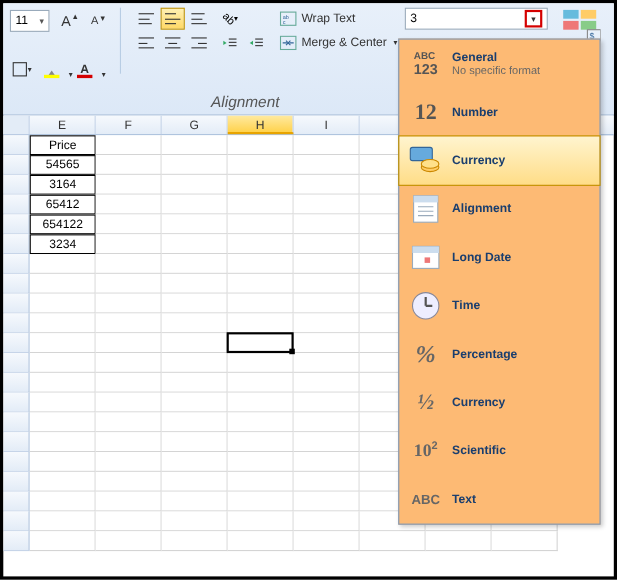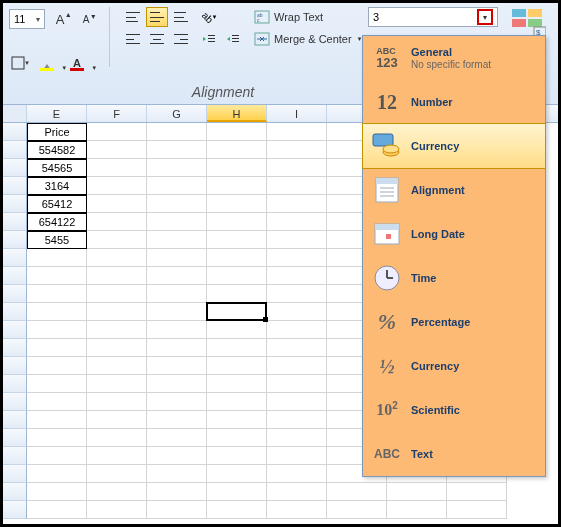--- a/index.html
+++ b/index.html
@@ -296,31 +296,20 @@
         <div class="cell"></div>
         <div class="cell"></div>
         <div class="cell"></div>
         <div class="cell"></div>
         <div class="cell"></div>
         <div class="cell"></div>
         <div class="cell"></div>
       </div>
       <div class="row">
         <div class="rowhdr"></div>
-        <div class="cell bordered">554582</div>
-        <div class="cell"></div>
-        <div class="cell"></div>
-        <div class="cell"></div>
-        <div class="cell"></div>
-        <div class="cell"></div>
-        <div class="cell"></div>
-        <div class="cell"></div>
-      </div>
-      <div class="row">
-        <div class="rowhdr"></div>
         <div class="cell bordered">54565</div>
         <div class="cell"></div>
         <div class="cell"></div>
         <div class="cell"></div>
         <div class="cell"></div>
         <div class="cell"></div>
         <div class="cell"></div>
         <div class="cell"></div>
       </div>
       <div class="row">
@@ -351,21 +340,21 @@
         <div class="cell"></div>
         <div class="cell"></div>
         <div class="cell"></div>
         <div class="cell"></div>
         <div class="cell"></div>
         <div class="cell"></div>
         <div class="cell"></div>
       </div>
       <div class="row">
         <div class="rowhdr"></div>
-        <div class="cell bordered">5455</div>
+        <div class="cell bordered">3234</div>
         <div class="cell"></div>
         <div class="cell"></div>
         <div class="cell"></div>
         <div class="cell"></div>
         <div class="cell"></div>
         <div class="cell"></div>
         <div class="cell"></div>
       </div>
       <div class="row">
         <div class="rowhdr"></div>

